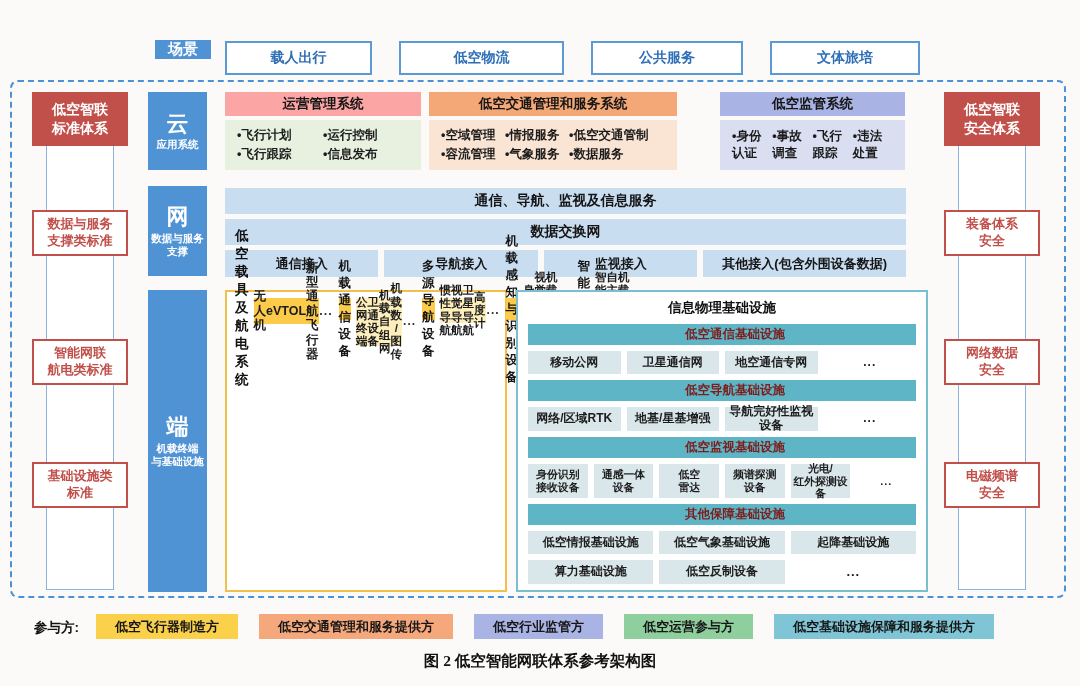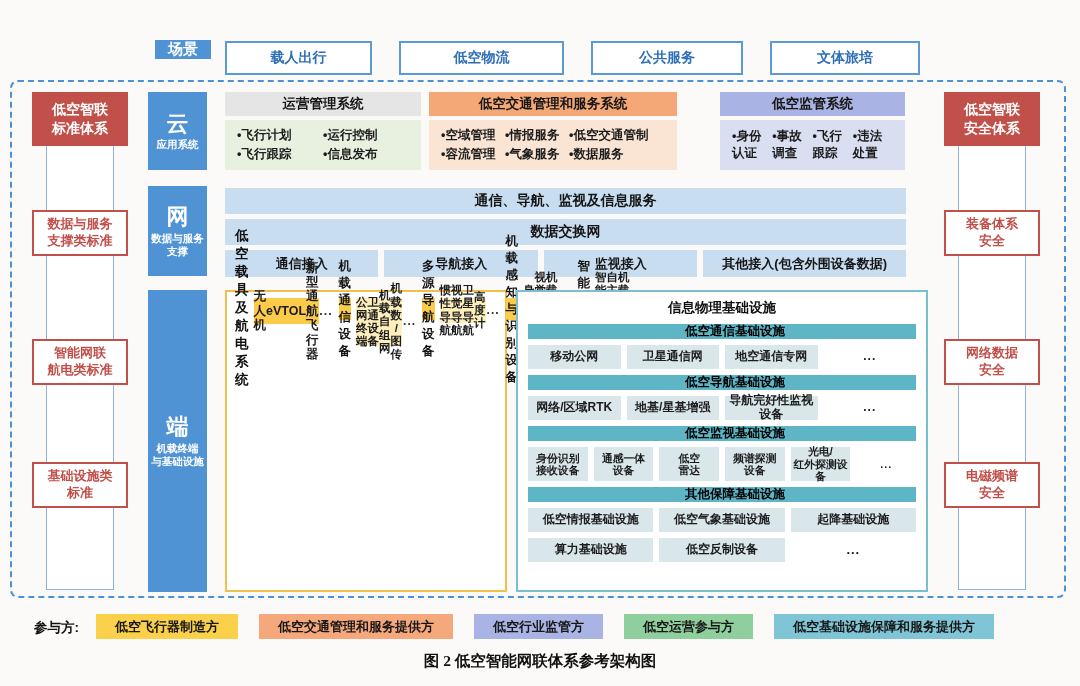--- a/index.html
+++ b/index.html
@@ -46,21 +46,21 @@
   .layer.l-net { top:186px; height:90px; }
   .layer.l-term { top:290px; height:302px; }
 
   
   .sys { position:absolute; top:92px; }
   .sys-head { height:24px; font-weight:bold; font-size:13.5px; color:#161616;
     display:flex; align-items:center; justify-content:center; }
   .sys-body { position:absolute; top:28px; left:0; right:0; height:50px; display:grid;
     align-content:center; row-gap:2px; padding:0 12px; font-weight:bold; font-size:12.5px; color:#1c1c1c; }
   .sys.green { left:225px; width:196px; }
-  .sys.green .sys-head { background:#e5e5e5;font-family:Liberation Mono, monospace; }
+  .sys.green .sys-head { background:#fca5a5;font-family:Liberation Mono, monospace; }
   .sys.green .sys-body { background:#e8f1df; grid-template-columns:1fr 1fr; }
   .sys.orange { left:429px; width:248px; }
   .sys.orange .sys-head { background:#f5a877; }
   .sys.orange .sys-body { background:#fae4d3; grid-template-columns:1fr 1fr 1.5fr; }
   .sys.purple { left:720px; width:185px; }
   .sys.purple .sys-head { background:#a9b4e5; }
   .sys.purple .sys-body { background:#d9def1; grid-template-columns:1fr 1fr 1fr 1fr; }
 
   
   .net-bar { position:absolute; left:225px; width:681px; height:26px; background:#c9ddf1;
@@ -83,21 +83,21 @@
     display:flex; align-items:center; justify-content:center; text-align:center; line-height:1.15; }
   .vrow.top .chip { background:#fbcb49; font-size:12.5px; }
   .vrow.top .chip:nth-child(3){ flex:1.6; }
   .vrow .dots, .irow .dots { flex:0 0 15px; background:none !important; font-weight:bold; color:#333;
     letter-spacing:1px; font-size:12px; }
   .vhead { height:22px; background:#fbcb49; font-weight:bold; font-size:12.5px; color:#161616;
     display:flex; align-items:center; justify-content:center; }
 
   .infra-box { position:absolute; left:516px; top:290px; width:412px; height:302px;
     background:#fff; border:2px solid #7abfcf; padding:6px 10px; display:flex; flex-direction:column; gap:6px; }
-  .ihead { height:15px; background:#5db5c5; font-weight:bold; font-size:12.5px; color:#000000;
+  .ihead { height:21px; background:#5db5c5; font-weight:bold; font-size:12.5px; color:#7f1d1d;
     display:flex; align-items:center; justify-content:center;padding-left:26px; }
   .irow { display:flex; gap:6px; height:24px; }
   .irow.two { height:34px; }
   .irow .chip { flex:1; background:#d9e6ea; font-weight:bold; font-size:12px; color:#1c1c1c;
     display:flex; align-items:center; justify-content:center; text-align:center; line-height:1.15; }
   .irow.two .chip { font-size:10.8px; }
   .irow.slot-dots .dots { flex:1; font-size:13px; }
 
   
   .part-label { position:absolute; left:34px; top:619px; font-weight:bold; font-size:13.5px; color:#111; }

